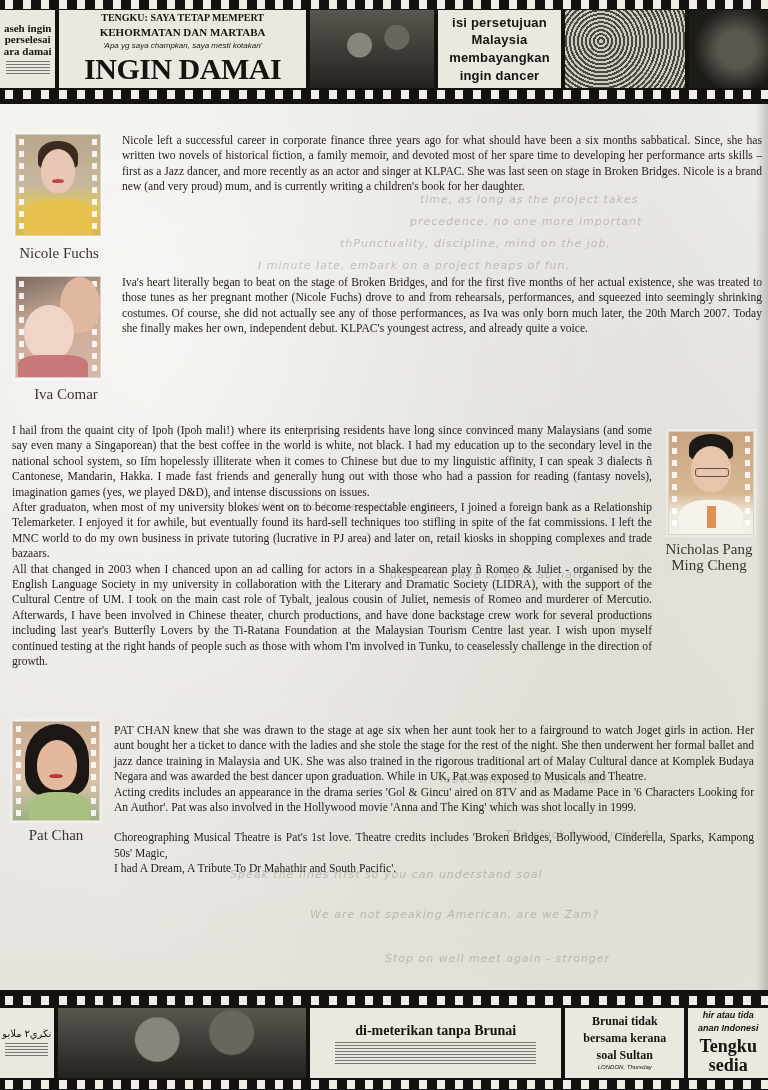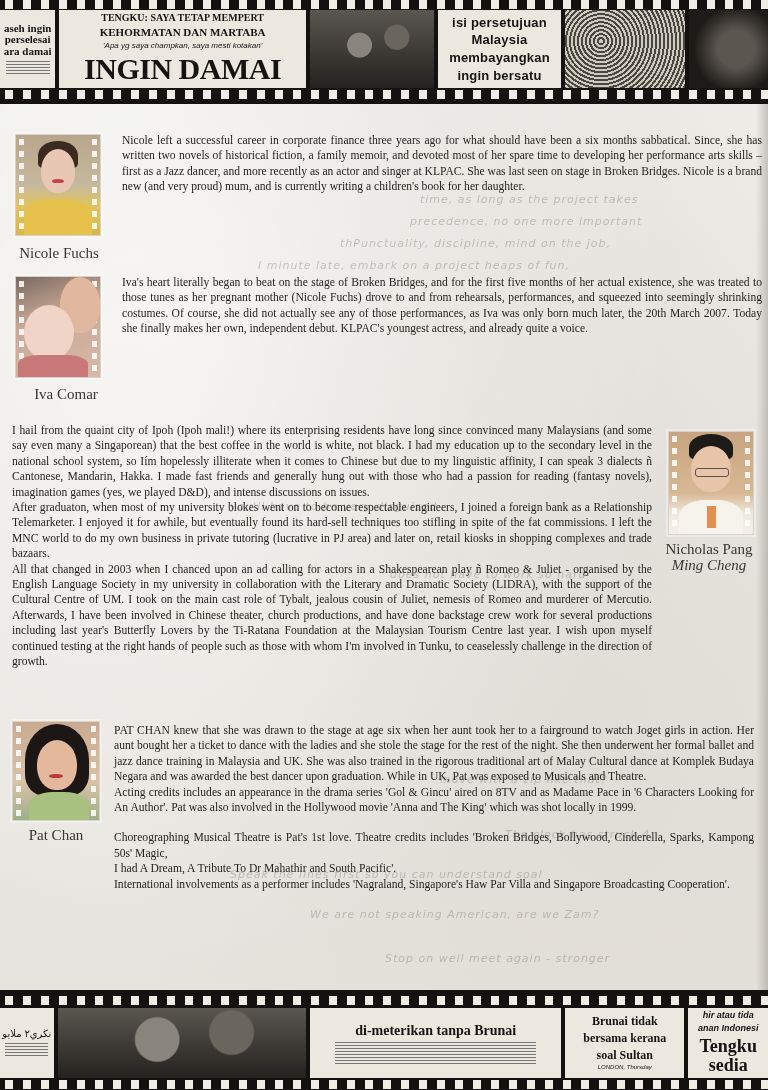--- a/index.html
+++ b/index.html
@@ -118,21 +118,21 @@
       <div class="np-serif" style="font-size:10px;">TENGKU: SAYA TETAP MEMPERT</div>
       <div class="np-serif" style="font-size:11px;margin-top:3px;">KEHORMATAN DAN MARTABA</div>
       <div class="np-small" style="margin-top:4px;">'Apa yg saya champkan, saya mesti kotakan'</div>
       <div class="np-big" style="margin-top:3px;">INGIN DAMAI</div>
     </div>
     <div class="frame photo" style="width:126px;"></div>
     <div class="frame" style="width:124px;">
       <div class="np-head">isi persetujuan</div>
       <div class="np-head" style="margin-top:4px;">Malaysia</div>
       <div class="np-head" style="margin-top:4px;">membayangkan</div>
-      <div class="np-head" style="margin-top:4px;">ingin bersatu</div>
+      <div class="np-head" style="margin-top:4px;">ingin dancer</div>
     </div>
     <div class="frame crowd" style="width:122px;"></div>
     <div class="frame dark" style="width:80px;"></div>
   </div>
   <div class="holes b"></div>
 </div>
 
 <div class="hw" style="left:420px;top:193px;">time, as long as the project takes</div>
 <div class="hw" style="left:410px;top:215px;">precedence, no one more important</div>
 <div class="hw" style="left:340px;top:237px;">thPunctuality, discipline, mind on the job,</div>
@@ -178,37 +178,36 @@
 <div class="photo-box" style="left:668px;top:431px;width:84px;height:102px;background:linear-gradient(180deg,#c8a480 0%,#d8b894 60%,#efe8de 80%,#f4efe8 100%);">
   <div class="sprockets l"></div>
   <div class="sprockets r"></div>
   <div class="face" style="left:20px;top:2px;width:44px;height:26px;background:#1e1a18;border-radius:50% 50% 20% 20%;"></div>
   <div class="face" style="left:22px;top:14px;width:40px;height:46px;background:#e8c4a8;"></div>
   <div style="position:absolute;left:26px;top:36px;width:32px;height:7px;border:1px solid #555;border-radius:3px;"></div>
   <div class="face" style="left:10px;top:68px;width:64px;height:40px;background:#f6f2ec;border-radius:40% 40% 0 0;"></div>
   <div style="position:absolute;left:38px;top:74px;width:9px;height:22px;background:#e09050;"></div>
 </div>
 <div class="name" style="left:650px;top:541px;width:118px;">Nicholas Pang</div>
-<div class="name" style="left:650px;top:557px;width:118px;font-style:italic;">Ming Cheng</div>
+<div class="name" style="left:650px;top:557px;width:118px;">Ming Cheng</div>
 
 <div class="photo-box" style="left:12px;top:721px;width:86px;height:98px;background:linear-gradient(180deg,#c8aa90 0%,#dcc2a8 60%,#9cb088 100%);">
   <div class="sprockets l"></div>
   <div class="sprockets r"></div>
   <div class="face" style="left:12px;top:2px;width:64px;height:72px;background:#1c1614;border-radius:50% 50% 30% 30%;"></div>
   <div class="face" style="left:24px;top:18px;width:40px;height:50px;background:#e4b89c;"></div>
   <div class="face" style="left:36px;top:52px;width:14px;height:4px;background:#b83838;"></div>
   <div class="face" style="left:16px;top:70px;width:60px;height:32px;background:#a8c080;border-radius:40% 40% 0 0;"></div>
 </div>
 <div class="name" style="left:8px;top:827px;width:96px;">Pat Chan</div>
 <div class="bio-text" style="left:114px;top:723px;width:640px;">
   <p>PAT CHAN knew that she was drawn to the stage at age six when her aunt took her to a fairground to watch Joget girls in action. Her aunt bought her a ticket to dance with the ladies and she stole the stage for the rest of the night. She then underwent her formal ballet and jazz dance training in Malaysia and UK. She was also trained in the rigorous traditional art of  Malay Cultural dance at Komplek Budaya Negara and was awarded the best dancer upon graduation. While in UK, Pat was exposed to Musicals and Theatre.</p>
   <p>Acting credits includes an appearance in the drama series 'Gol &amp; Gincu' aired on 8TV and as Madame Pace in '6 Characters Looking for An Author'. Pat was also involved in the Hollywood movie 'Anna and The King' which was shot locally in 1999.</p>
   <p style="margin-top:15px;">Choreographing Musical Theatre is Pat's 1st love. Theatre credits includes 'Broken Bridges, Bollywood, Cinderella, Sparks, Kampong 50s' Magic,</p>
   <p>I had A Dream, A Tribute To Dr Mahathir and South Pacific'.</p>
-  <p>International involvements as a performer includes 'Nagraland, Singapore's Haw Par Villa and Singapore Broadcasting Cooperation'.</p>
 </div>
 
 <div class="film bottom">
   <div class="holes t"></div>
   <div class="frames">
     <div class="frame" style="width:54px;font-size:10px;">
       <div>نڬري٢ ملايو</div>
       <div class="np-lines"></div>
     </div>
     <div class="frame photo" style="width:250px;"></div>

